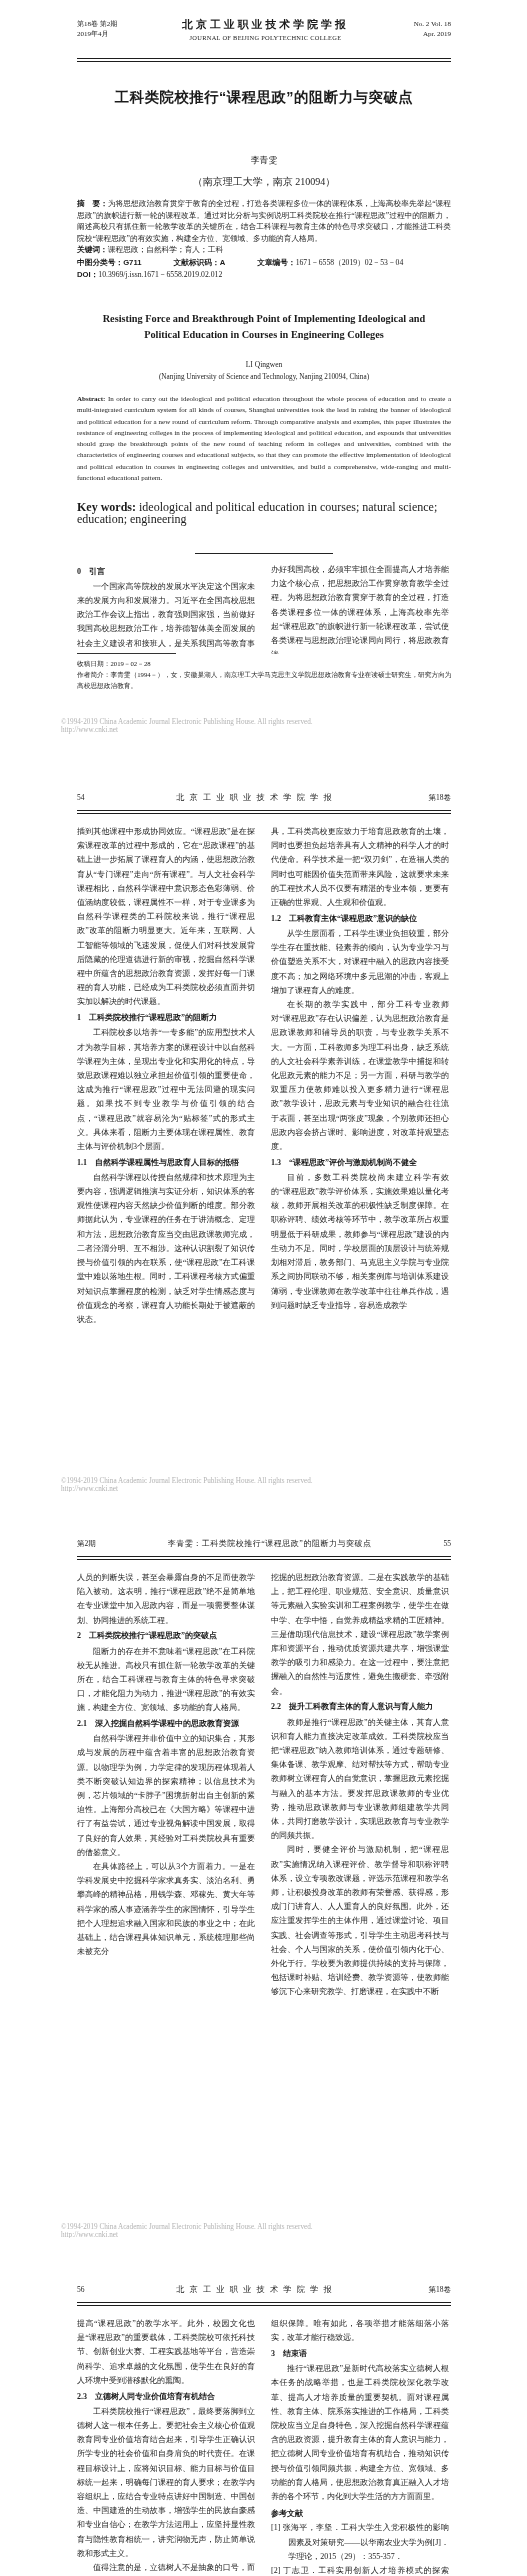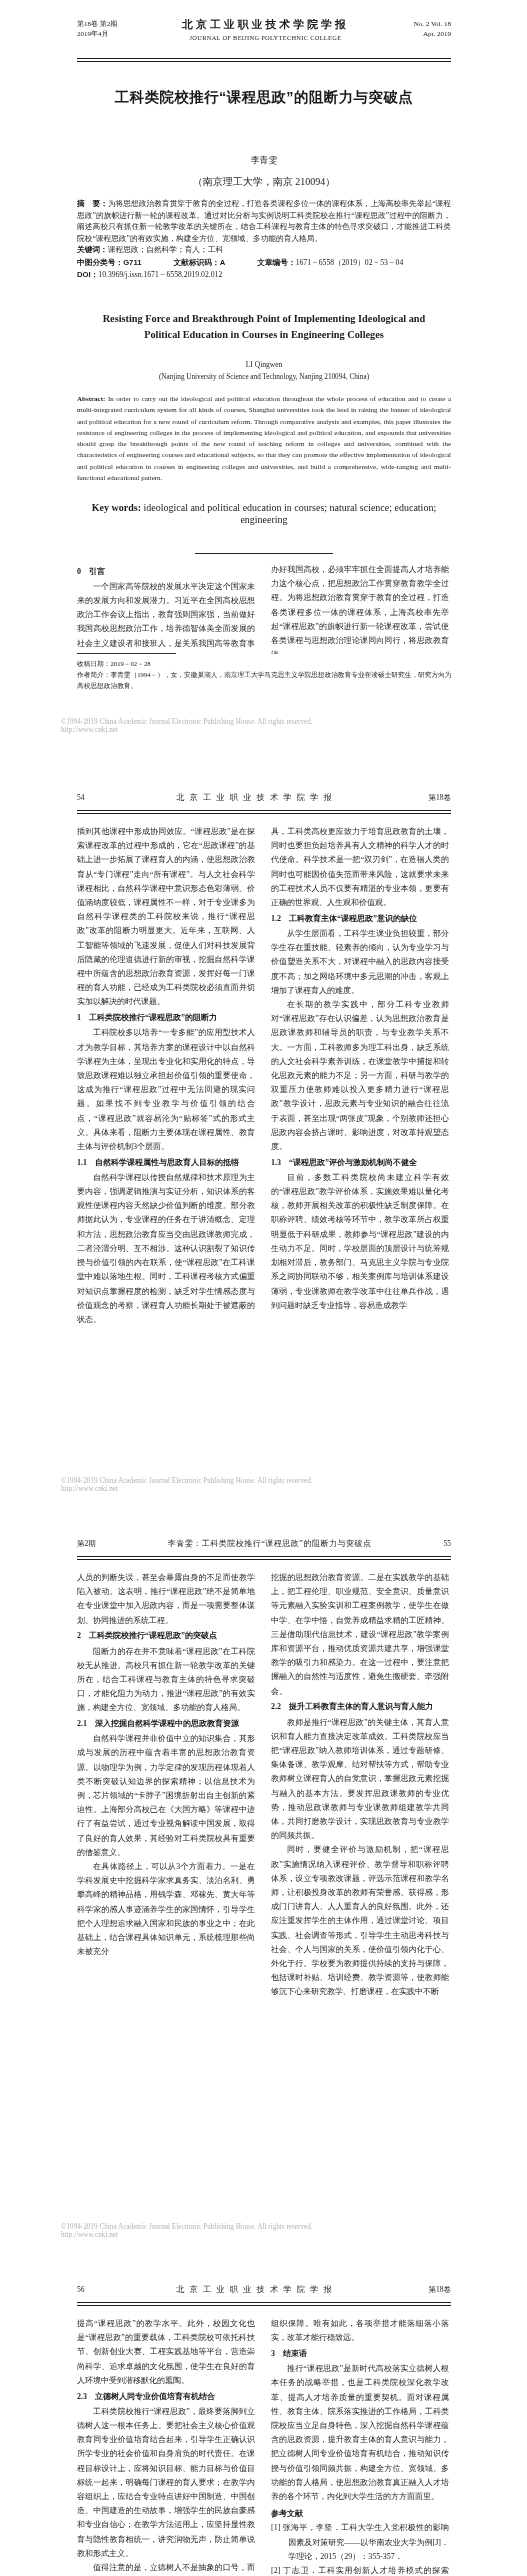--- a/index.html
+++ b/index.html
@@ -43,21 +43,21 @@
   .fm-meta{display:flex;column-gap:32px;margin-top:1.5px;white-space:nowrap;}
   .fm-meta .strong{font-family:var(--sans);font-weight:700;}
   .fm-doi{margin-top:1.5px;}
 
   .en-block{position:absolute;top:311px;left:77px;right:77px;text-align:center;}
   .en-title{font-size:10.3px;line-height:16px;font-weight:700;max-width:350px;margin:0 auto;}
   .en-author{font-size:7.5px;margin-top:16.5px;}
   .en-affil{font-size:7.2px;margin-top:4.1px;}
   .en-abs{margin-top:13.4px;text-align:justify;font-size:7px;line-height:11.3px;}
   .en-abs .lbl{font-weight:700;}
-  .en-kw{margin-top:18px;text-align:center;font-size:10px;line-height:11.3px;}
+  .en-kw{margin-top:18px;text-align:left;font-size:12px;line-height:11.3px;}
   .en-kw .lbl{font-weight:700;}
 
   .divider-short{position:absolute;top:553px;left:50%;transform:translateX(-50%);
                  width:138px;border-top:0.8px solid #222;}
 
   
   .cols{position:absolute;left:77px;display:flex;column-gap:16px;}
   #p1 .cols{top:563px;height:91px;overflow:hidden;}
   #p2 .cols,#p3 .cols,#p4 .cols{top:79px;height:650px;overflow:hidden;}
   .col{width:178px;font-size:8px;line-height:14.2px;text-align:justify;}

